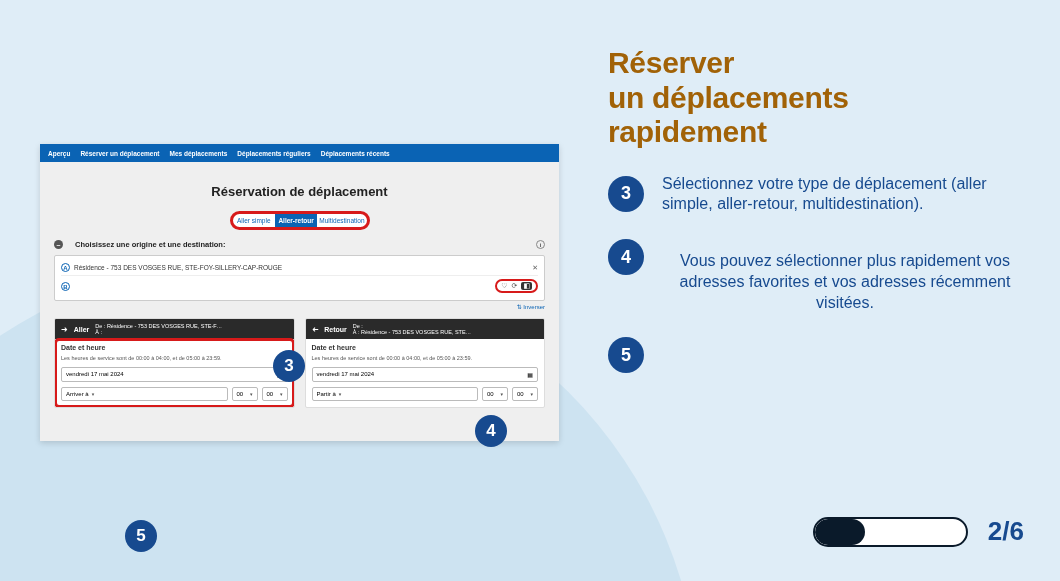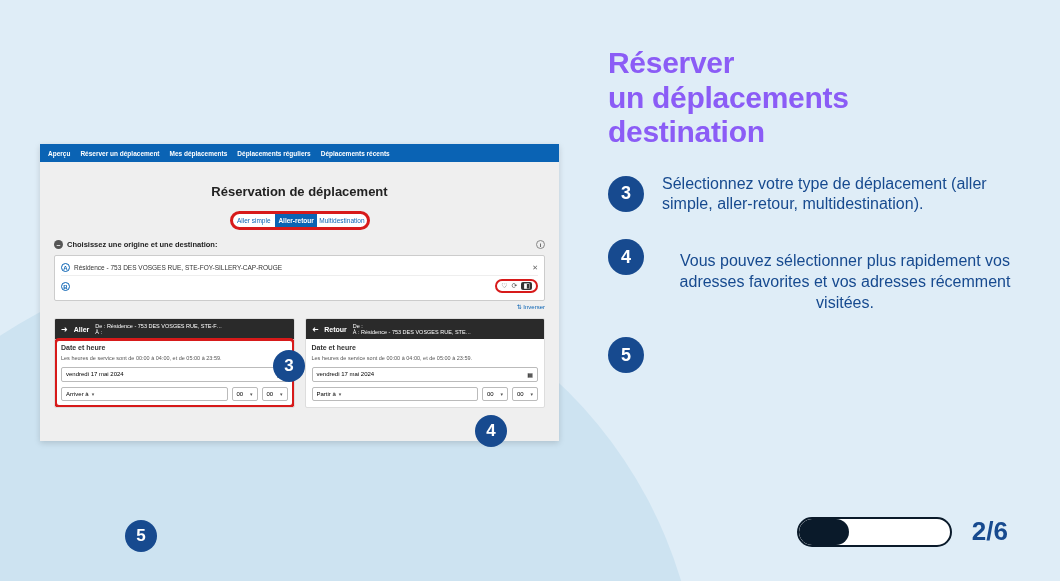--- a/index.html
+++ b/index.html
@@ -67,21 +67,21 @@
     color: #fff;
     font-weight: bold;
   }
   .origin-row {
     margin: 10px 14px 0;
     font-size: 7.5px;
     font-weight: bold;
     color: #222;
     display: flex;
     align-items: center;
-    gap: 4px;
+    gap: 12px;
   }
   .origin-row .info {
     margin-left: auto;
     width: 9px; height: 9px; border: 1px solid #888; border-radius: 50%; font-size: 6px; line-height: 8px; text-align: center; color: #555;
   }
   .addr-box {
     margin: 6px 14px 0;
     background: #fff;
     border: 1px solid #ccc;
     border-radius: 2px;
@@ -181,21 +181,21 @@
 
   
   .right {
     position: absolute;
     left: 608px;
     top: 46px;
     width: 420px;
     z-index: 2;
   }
   .heading {
-    color: #8b5cf6;
+    color: #a16207;
     font-size: 30px;
     font-weight: 800;
     line-height: 1.15;
     margin-bottom: 24px;
     letter-spacing: -0.3px;
   }
   .step {
     display: flex;
     gap: 18px;
     margin-bottom: 22px;
@@ -219,21 +219,21 @@
   }
   .step .txt .extra {
     display: block;
     margin-top: 14px;
     text-align: center;
   }
 
   
   .footer {
     position: absolute;
-    right: 52px;
+    right: 36px;
     bottom: 34px;
     display: flex;
     align-items: center;
     gap: 20px;
     z-index: 3;
   }
   .pill {
     width: 155px; height: 30px;
     border: 2px solid #0a1a2a;
     border-radius: 999px;
@@ -371,21 +371,21 @@
 </div>
 
 <div class="callout" style="left:273px; top:350px;">3</div>
 <div class="callout" style="left:475px; top:415px;">4</div>
 <div class="callout" style="left:125px; top:520px;">5</div>
 
 <div class="right">
   <div class="heading">
     <span>Réserver</span><br>
     <span>un déplacements</span><br>
-    <span>destination</span>
+    <span>rapidement</span>
   </div>
 
   <div class="step">
     <div class="num">3</div>
     <div class="txt">Sélectionnez votre type de déplacement (aller simple, aller-retour, multidestination).</div>
   </div>
 
   <div class="step">
     <div class="num">4</div>
     <div class="txt">

